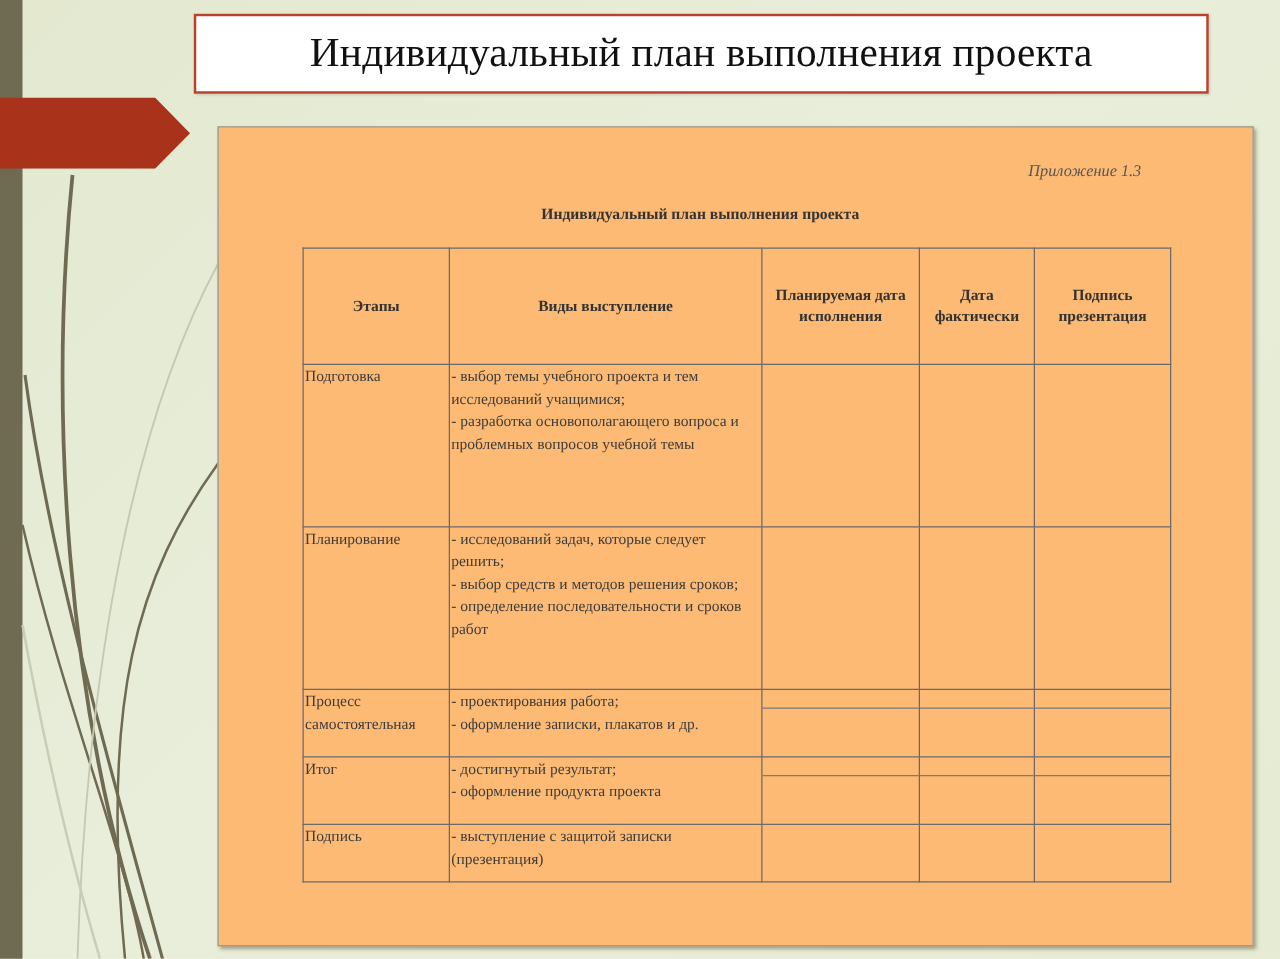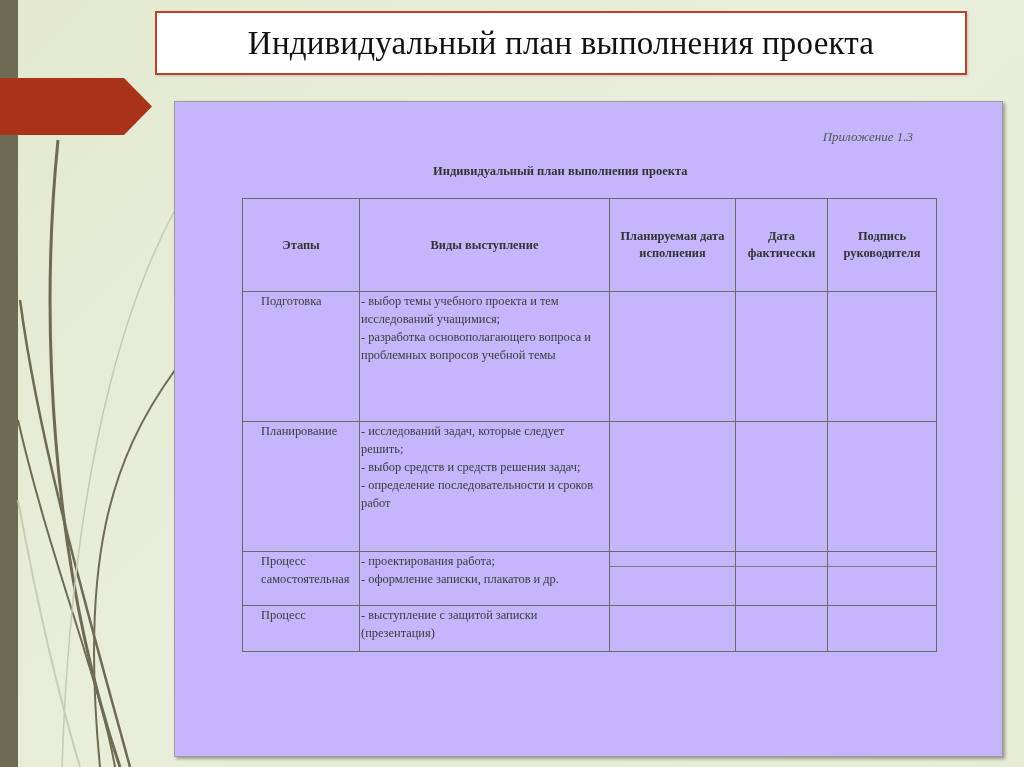--- a/index.html
+++ b/index.html
@@ -13,33 +13,33 @@
   .curves { position:absolute; left:0; top:0; width:240px; height:767px; pointer-events:none; }
   .title-box {
     position:absolute; left:155px; top:11px; width:812px; height:64px;
     background:#fff; border:2px solid #b8432a; box-sizing:border-box;
     display:flex; align-items:center; justify-content:center;
     box-shadow:1px 1px 2px rgba(0,0,0,0.15);
   }
   .title-box span { font-size:33px; color:#111; letter-spacing:0.2px; }
   .doc {
     position:absolute; left:174px; top:101px; width:829px; height:656px;
-    background:#c4b5fd; border:1px solid #9a9a9a; box-sizing:border-box;
+    background:#fdba74; border:1px solid #9a9a9a; box-sizing:border-box;
     box-shadow:2px 2px 3px rgba(60,60,40,0.45);
   }
   .appendix { position:absolute; right:89px; top:27px; font-style:italic; font-size:13px; color:#555; }
   .doc-title { position:absolute; left:258px; top:62px; font-weight:bold; font-size:12.5px; color:#333; }
   table.plan {
     position:absolute; left:67px; top:96px; width:694px;
     border-collapse:collapse; table-layout:fixed;
     font-size:12.4px; color:#3c3c3c; line-height:18px;
   }
   table.plan th, table.plan td { border:1.5px solid #6a6a6a; vertical-align:top; padding:0 2px; }
   table.plan th { font-weight:bold; text-align:center; vertical-align:middle; height:92px; font-size:12.4px; color:#333; line-height:17px; }
-  table.plan td.stage { padding-left:18px; }
+  table.plan td.stage { padding-left:1px; }
   table.plan td.act { padding-left:1px;margin-top:16px; }
   .sub { height:100%; display:flex; flex-direction:column; }
   .sub .top { border-bottom:1.5px solid #7a7a7a; height:14px; }
   td.empty-split { padding:0 !important; }
 </style>
 </head>
 <body>
 
 <div class="left-bar"></div>
 
@@ -71,39 +71,39 @@
         <col style="width:126px">
         <col style="width:92px">
         <col style="width:109px">
     </colgroup>
     <thead>
       <tr>
         <th>Этапы</th>
         <th>Виды выступление</th>
         <th>Планируемая дата исполнения</th>
         <th>Дата фактически</th>
-        <th>Подпись руководителя</th>
+        <th>Подпись презентация</th>
       </tr>
     </thead>
     <tbody>
       <tr style="height:130px">
         <td class="stage">Подготовка</td>
         <td class="act">
           <div>- выбор темы учебного проекта и тем исследований учащимися;</div>
           <div>- разработка основополагающего вопроса и проблемных вопросов учебной темы</div>
         </td>
         <td></td>
         <td></td>
         <td></td>
       </tr>
       <tr style="height:130px">
         <td class="stage">Планирование</td>
         <td class="act">
           <div>- исследований задач, которые следует решить;</div>
-          <div>- выбор средств и средств решения задач;</div>
+          <div>- выбор средств и методов решения сроков;</div>
           <div>- определение последовательности и сроков работ</div>
         </td>
         <td></td>
         <td></td>
         <td></td>
       </tr>
       <tr style="height:54px">
         <td class="stage">Процесс самостоятельная</td>
         <td class="act">
           <div>- проектирования работа;</div>
@@ -121,22 +121,47 @@
               <div></div>
             </div>
           </td>
         <td class="empty-split">
             <div class="sub">
               <div class="top"></div>
               <div></div>
             </div>
           </td>
       </tr>
+      <tr style="height:54px">
+        <td class="stage">Итог</td>
+        <td class="act">
+          <div>- достигнутый результат;</div>
+          <div>- оформление продукта проекта</div>
+        </td>
+        <td class="empty-split">
+            <div class="sub">
+              <div class="top"></div>
+              <div></div>
+            </div>
+          </td>
+        <td class="empty-split">
+            <div class="sub">
+              <div class="top"></div>
+              <div></div>
+            </div>
+          </td>
+        <td class="empty-split">
+            <div class="sub">
+              <div class="top"></div>
+              <div></div>
+            </div>
+          </td>
+      </tr>
       <tr style="height:46px">
-        <td class="stage">Процесс</td>
+        <td class="stage">Подпись</td>
         <td class="act">
           <div>- выступление с защитой записки (презентация)</div>
         </td>
         <td></td>
         <td></td>
         <td></td>
       </tr>
     </tbody>
   </table>
 </div>

